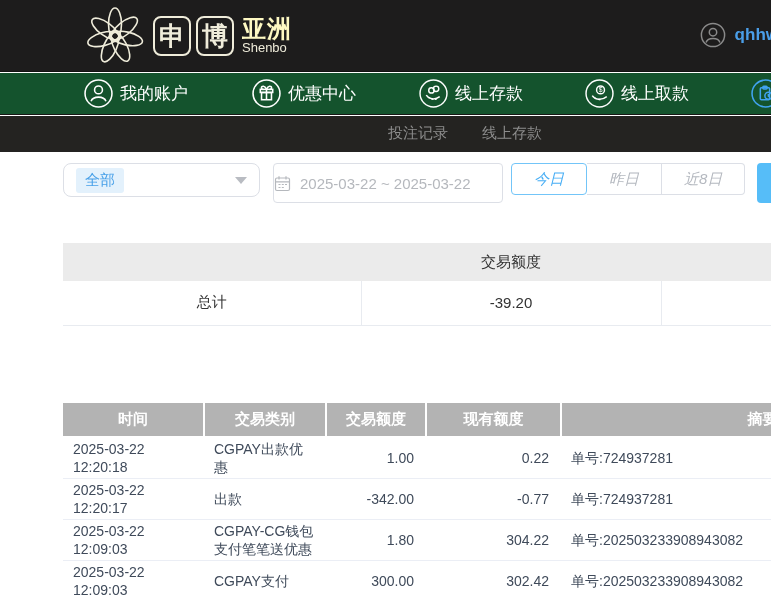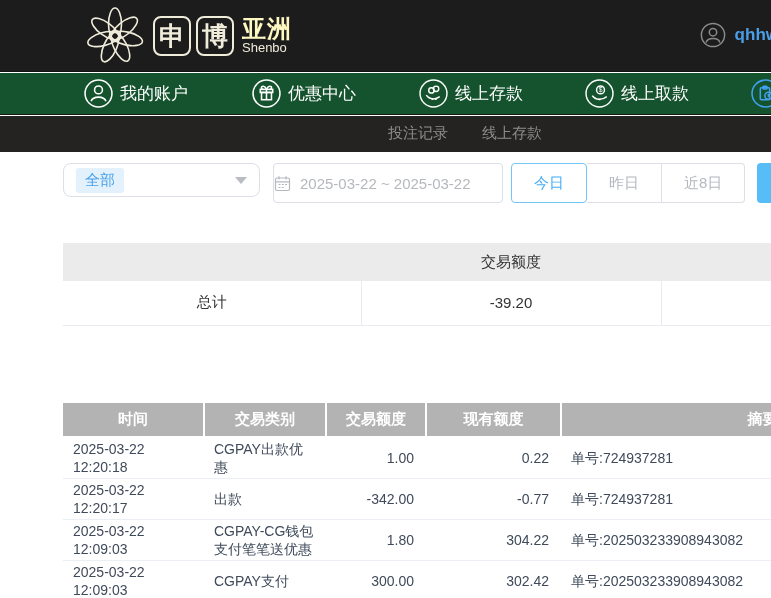--- a/index.html
+++ b/index.html
@@ -37,22 +37,22 @@
   
   .filters { position:absolute; top:163px; left:63px; width:708px; height:40px; }
   .f-select { position:absolute; left:0; top:0; width:197px; height:34px; background:#fff; border:1px solid #dcdfe6; border-radius:8px;
               display:flex; align-items:center; padding:0 12px; cursor:pointer; }
   .chip { background:#e3f1fc; color:#48a0e8; font-size:15px; padding:3px 9px; border-radius:3px; }
   .caret { margin-left:auto; width:0; height:0; border-left:6px solid transparent; border-right:6px solid transparent; border-top:7px solid #b9bcc2; }
   .f-date { position:absolute; left:210px; top:0; width:230px; height:40px; background:#fff; border:1px solid #dcdfe6; border-radius:4px;
             display:flex; align-items:center; padding:0 0; color:#b5b8bd; font-size:15px; cursor:pointer; }
   .f-date svg { width:17px; height:17px; margin-right:9px; flex:0 0 auto; }
   .btn-group { position:absolute; left:448px; top:0; display:flex; }
-  .qbtn { height:40px; padding:8px 22px; background:#fff; border:1px solid #dcdfe6; border-left-width:0; color:#b4b8bf; font-size:15px;
-          display:flex; align-items:center; cursor:pointer; }
+  .qbtn { height:32px; padding:8px 22px; background:#fff; border:1px solid #dcdfe6; border-left-width:0; color:#b4b8bf; font-size:15px;
+          display:flex; align-items:center; cursor:pointer;font-style:italic; }
   .qbtn.first { border-left-width:1px; border-radius:4px 0 0 4px; }
   .qbtn.last { border-radius:0 4px 4px 0; }
   .qbtn.active { border:1px solid #73c5f8; color:#48aef5; border-radius:4px; }
   .submit-btn { position:absolute; left:694px; top:0; width:70px; height:40px; background:#56bdf8; border:none; border-radius:4px;
                 color:#fff; font-size:15px; cursor:pointer; }
 
   
   .summary { position:absolute; top:243px; left:63px; width:930px; border-collapse:collapse; table-layout:fixed; font-size:15px; }
   .summary col.c1{ width:298px; } .summary col.c2{ width:300px; } .summary col.c3{ width:332px; }
   .summary thead td { background:#ebebeb; height:38px; text-align:center; color:#333; font-weight:normal; }

